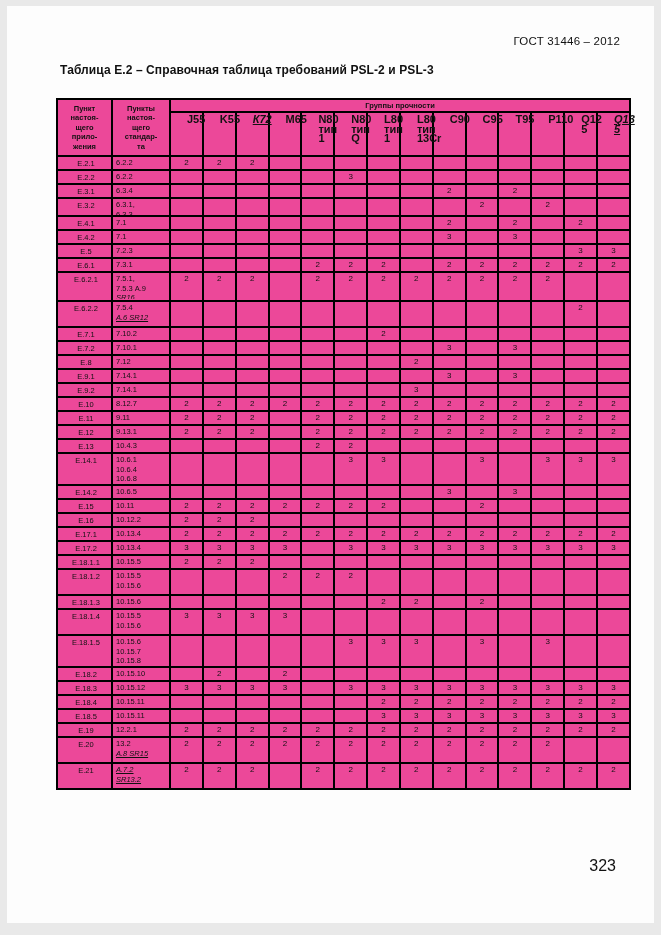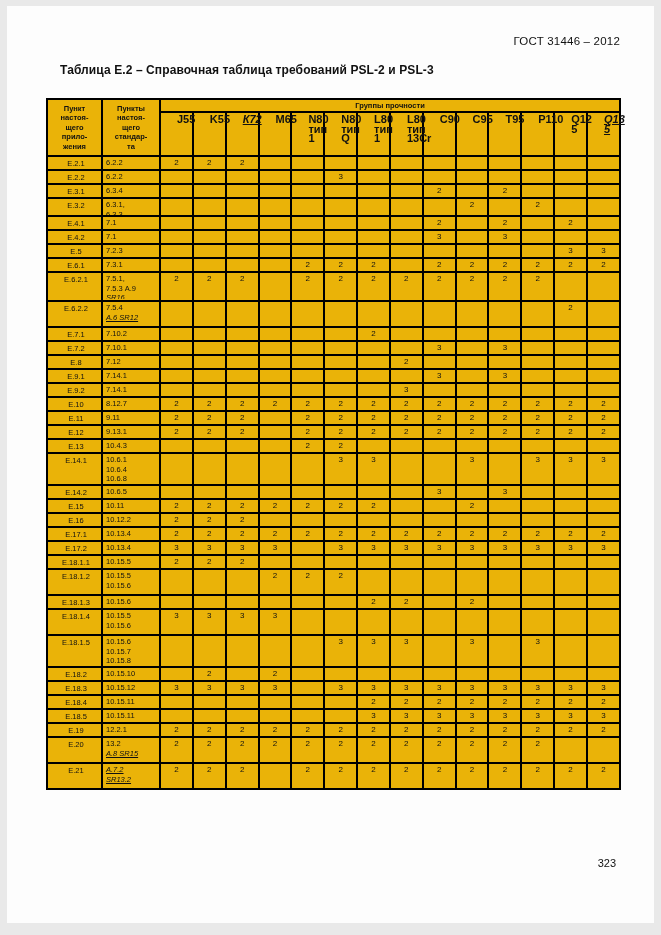--- a/index.html
+++ b/index.html
@@ -5,23 +5,23 @@
   html,body{margin:0;padding:0;}
   body{
     width:661px;height:935px;position:relative;
     background:#e9e9e9;
     font-family:"Liberation Sans",sans-serif;color:#111;
     -webkit-font-smoothing:antialiased;
   }
   .page{position:absolute;left:7px;top:6px;width:647px;height:917px;background:#fdfdfd;}
   .gost{position:absolute;top:29px;right:34px;font-size:11.5px;letter-spacing:.2px;}
   .title{position:absolute;top:57px;left:53px;font-size:12px;font-weight:bold;letter-spacing:.1px;}
-  .pagenum{position:absolute;top:851px;right:38px;font-size:11px;}
+  .pagenum{position:absolute;top:851px;right:38px;font-size:16px;}
   .tablewrap{position:absolute;left:39px;top:92px;}
-  table{border-collapse:collapse;table-layout:fixed;width:575px;background:#eab308;}
+  table{border-collapse:collapse;table-layout:fixed;width:575px;background:#ec4899;margin-left:10px;}
   th,td{border:2px solid #000;box-sizing:border-box;}
   th{font-weight:bold;}
   .corner{width:55px;font-size:7.5px;text-align:center;vertical-align:middle;line-height:9.5px;padding:2px 1px;}
   .c2{width:58px;}
   .group{font-size:7.5px;text-align:center;height:13px;padding:0;line-height:11px;}
   .grade{font-size:11px;text-align:left;vertical-align:top;padding:2px 0 0 16px;line-height:9.5px;height:44px;}
   .it{font-style:italic;text-decoration:underline;}
   td.annex{font-size:7.5px;text-align:center;vertical-align:top;padding:2px 0 0 3px;}
   td.std{font-size:7.5px;text-align:left;vertical-align:top;padding:1px 0 0 3px;}
   .std .in{line-height:9.5px;}

